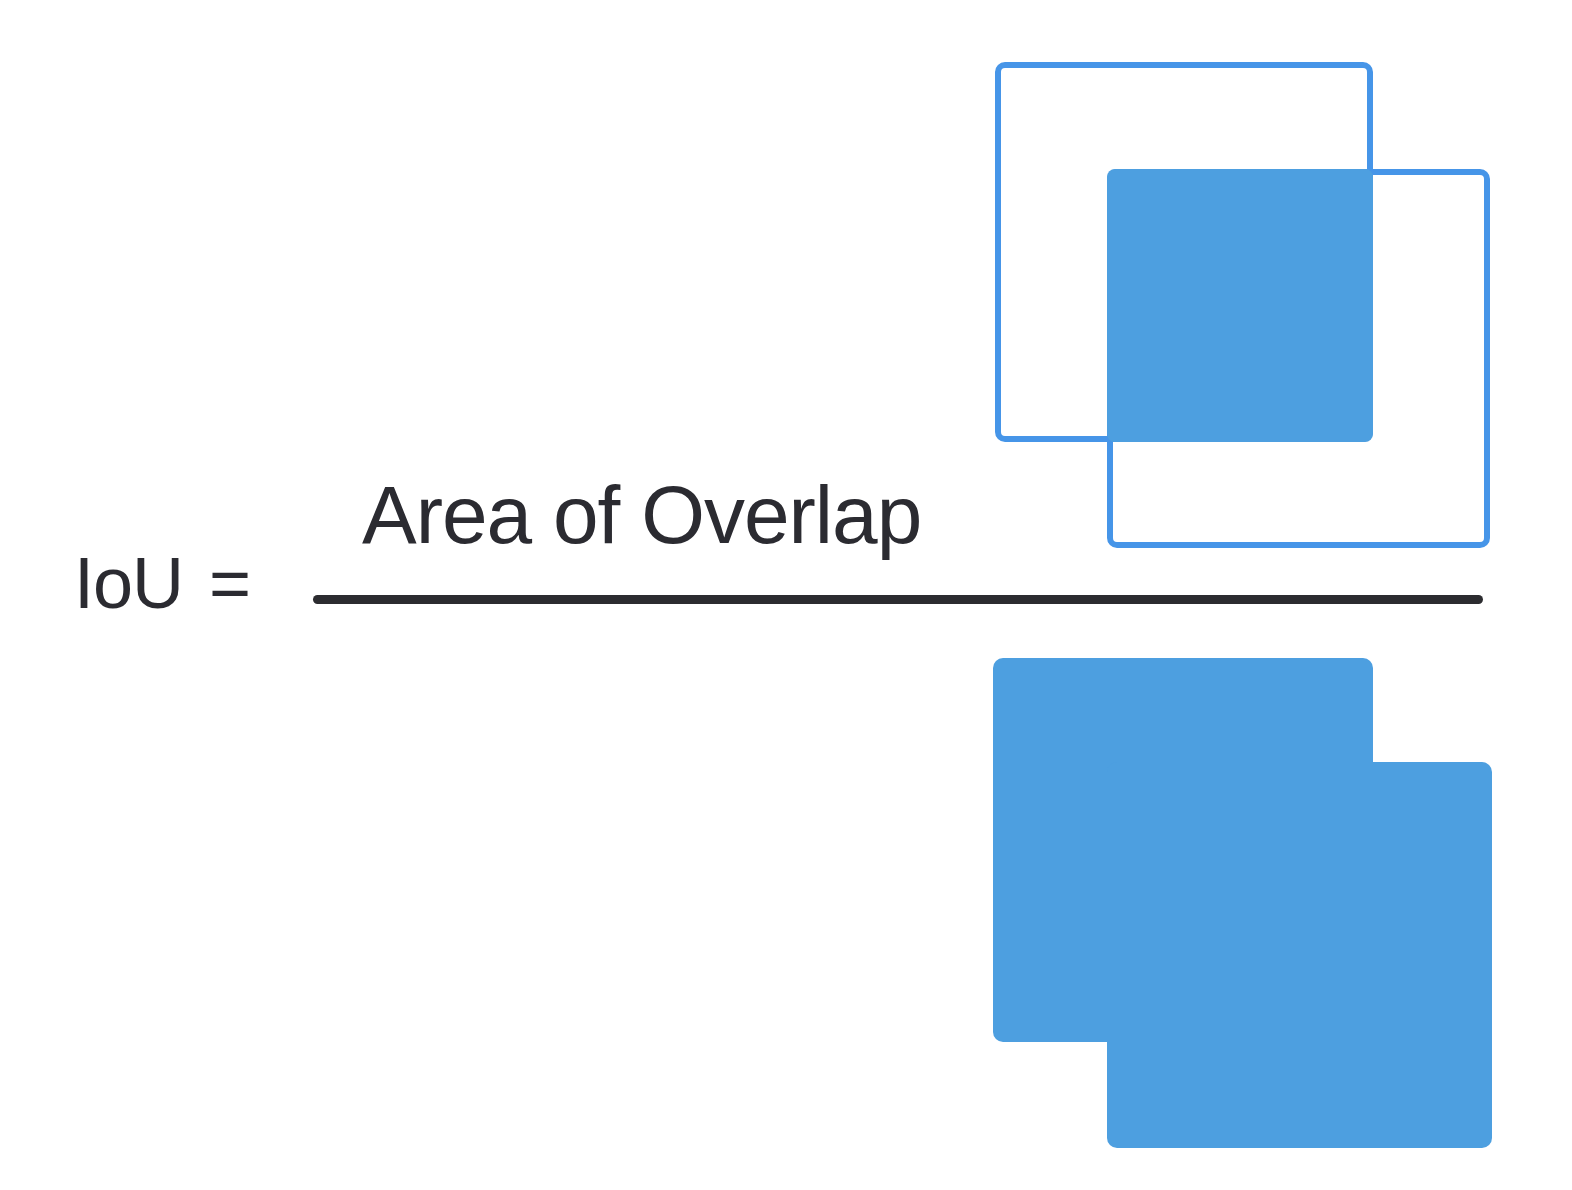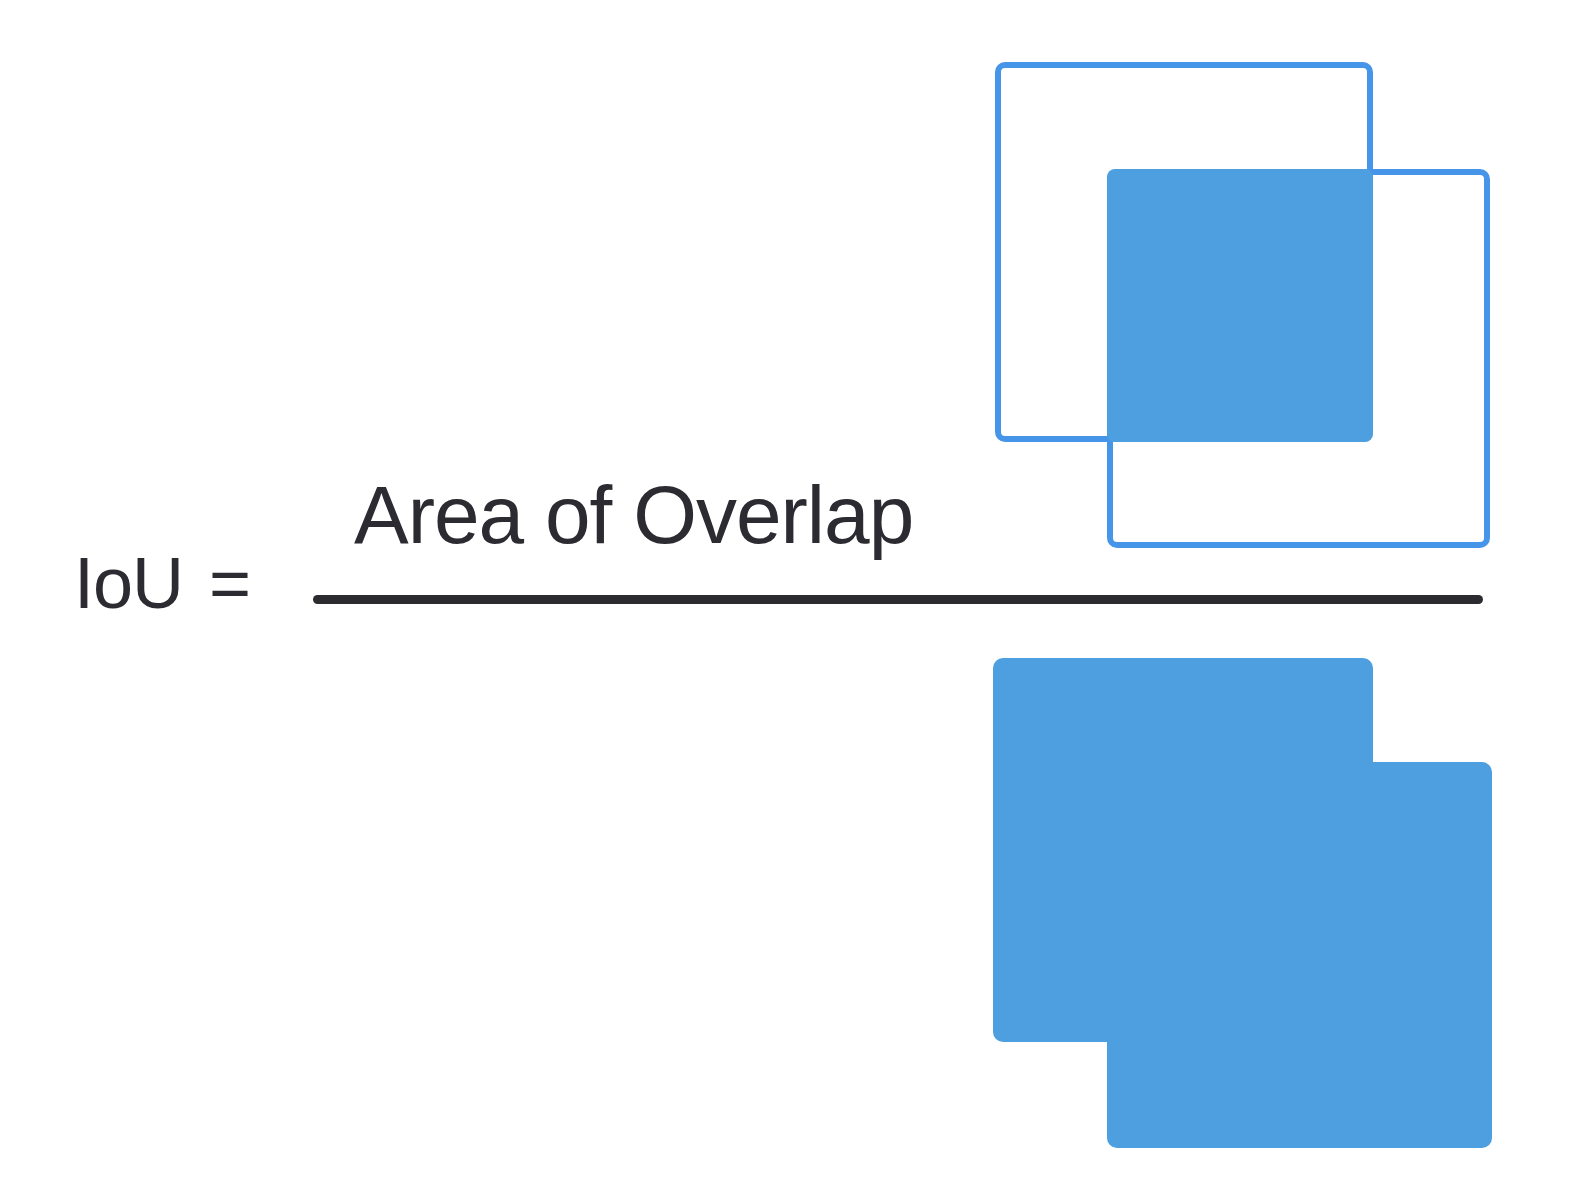--- a/index.html
+++ b/index.html
@@ -23,21 +23,21 @@
   .abs{position:absolute;}
 
   
   .eq-lhs{
     left:74px; top:547px;
     display:flex; gap:26px;
     font-size:72px; line-height:1; letter-spacing:-1px;
     white-space:nowrap;
   }
   .numerator{
-    left:354px; top:474px;
+    left:362px; top:474px;
     font-size:82px; line-height:1; letter-spacing:-1px;
     white-space:nowrap;
   }
   .denominator{
     left:362px; top:652px;
     font-size:82px; line-height:1; letter-spacing:-1px;
     white-space:nowrap;
   }
   .fraction-bar{
     left:313px; top:595px;

